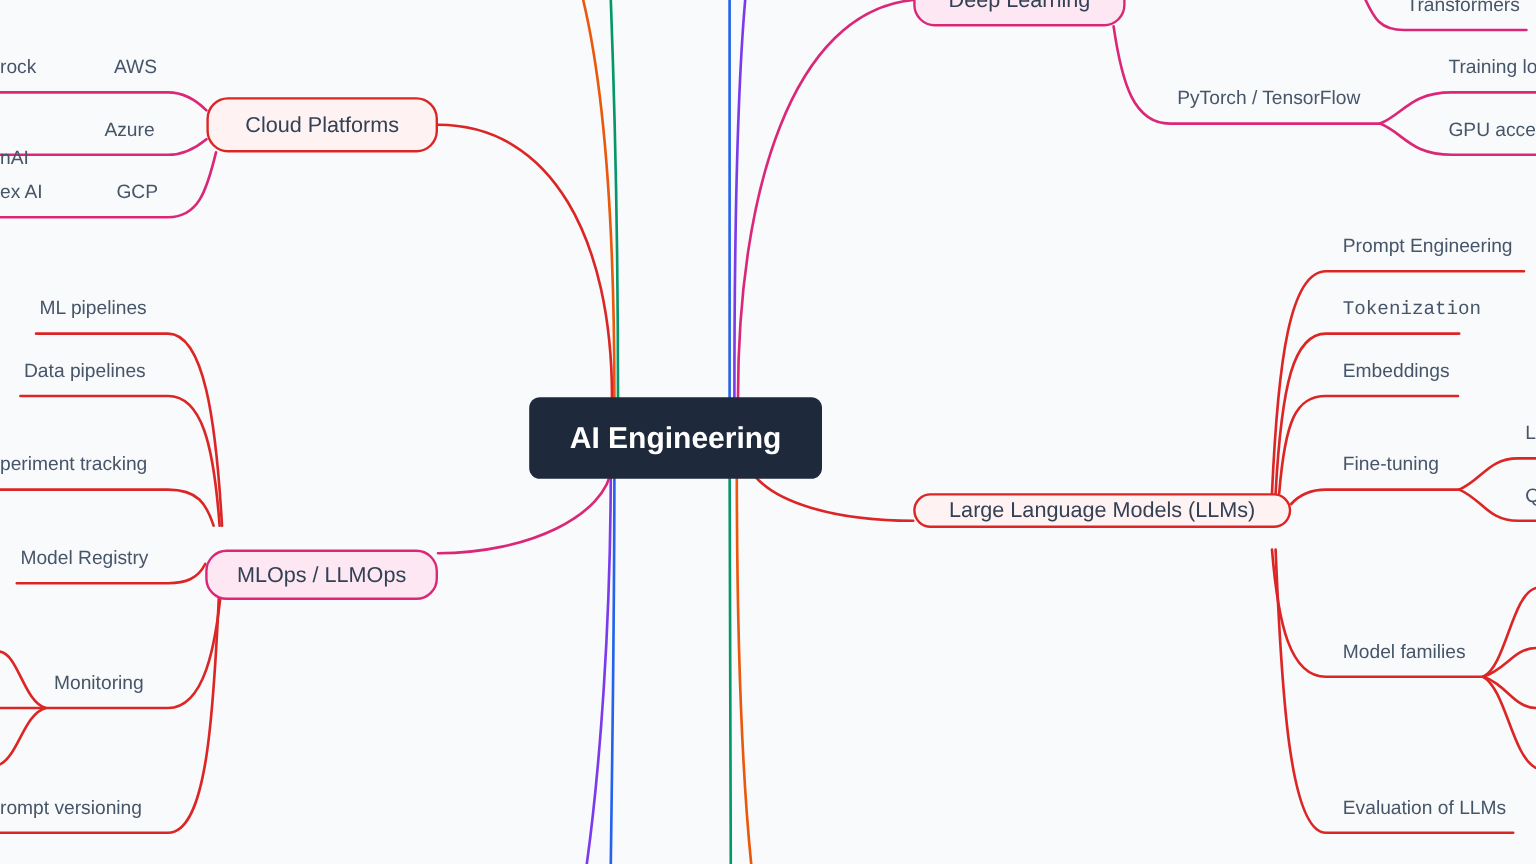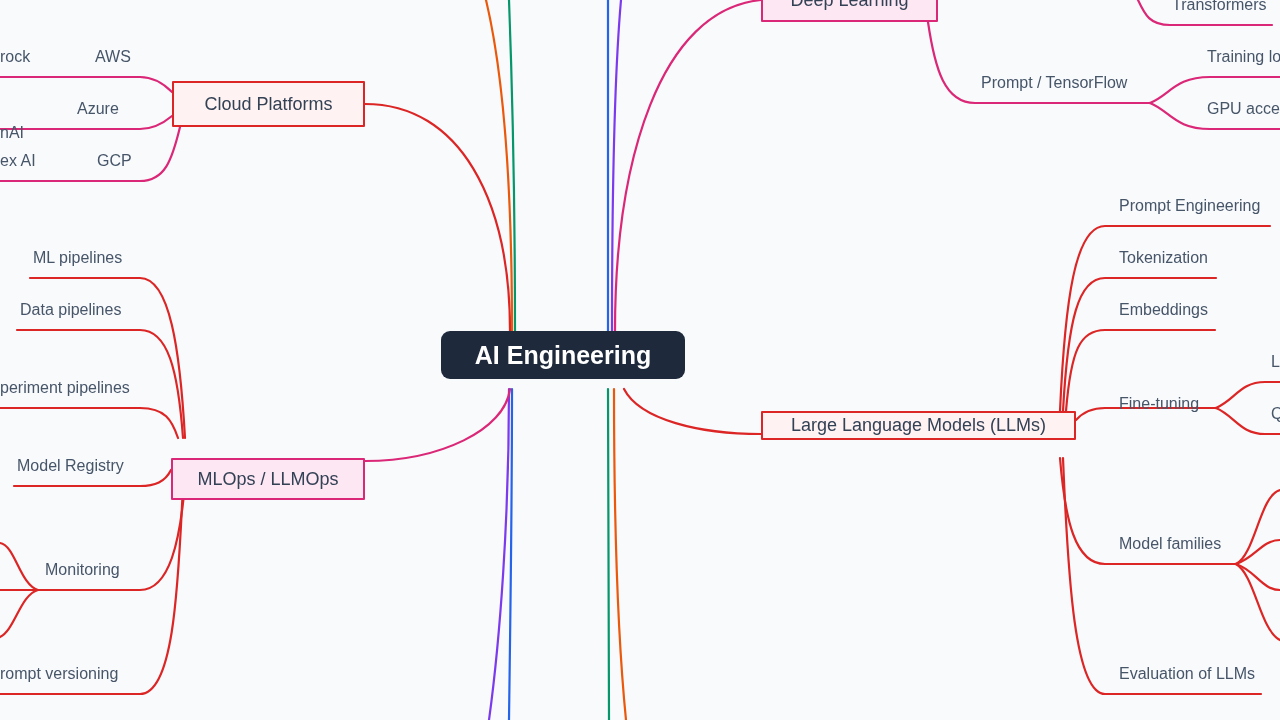--- a/index.html
+++ b/index.html
@@ -6,21 +6,21 @@
   body {
     width:1280px; height:720px; overflow:hidden; position:relative;
     background:#f8fafc;
     font-family:"Liberation Sans", "DejaVu Sans", sans-serif;
   }
   #canvas { position:absolute; left:0; top:0; width:1280px; height:720px; }
   svg.links { position:absolute; left:0; top:0; }
   .node {
     position:absolute; box-sizing:border-box;
     display:flex; align-items:center; justify-content:center;
-    border-radius:1px; font-size:18px; color:#334155;
+    border-radius:18px; font-size:18px; color:#334155;
     white-space:nowrap; cursor:pointer;
   }
   .node.root {
     background:#1e293b; color:#ffffff; font-weight:bold; font-size:25px;
     border-radius:9px;
   }
   .node.red { background:#fef2f2; border:2px solid #dc2626; }
   .node.pink { background:#fce7f3; border:2px solid #db2777; }
   .leaf {
     position:absolute; font-size:16px; color:#475569; white-space:nowrap;
@@ -80,57 +80,57 @@
       <path d="M1216 408 C1235 416 1240 434 1265 434 L1280 434" stroke="#dc2626"></path>
       <path d="M1060 458 C1065 520 1075 564 1105 564 L1236 564" stroke="#dc2626"></path>
       <path d="M1236 564 C1255 555 1260 495 1280 490" stroke="#dc2626"></path>
       <path d="M1236 564 C1255 558 1262 540 1280 540" stroke="#dc2626"></path>
       <path d="M1236 564 C1255 570 1262 590 1280 590" stroke="#dc2626"></path>
       <path d="M1236 564 C1255 575 1260 630 1280 640" stroke="#dc2626"></path>
       <path d="M1063 458 C1068 580 1075 694 1105 694 L1261 694" stroke="#dc2626"></path>
     </g>
   </svg>
 
-  <div class="node root" style="left:441px; top:331px; width:244px; height:48px;">
+  <div class="node root" style="left:441px; top:331px; width:244px; height:68px;">
     <span>AI Engineering</span>
   </div>
 
   <div class="node red" style="left:172px; top:81px; width:193px; height:46px;">
     <span>Cloud Platforms</span>
   </div>
   <div class="leaf" style="left:95px; top:47px;">AWS</div>
-  <div class="leaf" style="left:77px; top:99px;">Azure</div>
+  <div class="leaf" style="left:87px; top:99px;">Azure</div>
   <div class="leaf" style="left:97px; top:151px;">GCP</div>
   <div class="leaf" style="left:0px; top:47px;">rock</div>
   <div class="leaf" style="left:0px; top:99px;margin-top:24px;">nAI</div>
   <div class="leaf" style="left:0px; top:151px;">ex AI</div>
 
   <div class="node pink" style="left:171px; top:458px; width:194px; height:42px;">
     <span>MLOps / LLMOps</span>
   </div>
   <div class="leaf" style="left:33px; top:248px;">ML pipelines</div>
   <div class="leaf" style="left:20px; top:300px;">Data pipelines</div>
-  <div class="leaf" style="left:0px; top:378px;">periment pipelines</div>
+  <div class="leaf" style="left:0px; top:378px;">periment tracking</div>
   <div class="leaf" style="left:17px; top:456px;">Model Registry</div>
   <div class="leaf" style="left:45px; top:560px;">Monitoring</div>
   <div class="leaf" style="left:0px; top:664px;">rompt versioning</div>
 
   <div class="node pink" style="left:761px; top:-22px; width:177px; height:44px;">
     <span>Deep Learning</span>
   </div>
   <div class="leaf" style="left:1172px; top:-5px;">Transformers</div>
-  <div class="leaf" style="left:981px; top:73px;">Prompt / TensorFlow</div>
+  <div class="leaf" style="left:981px; top:73px;">PyTorch / TensorFlow</div>
   <div class="leaf" style="left:1207px; top:47px;">Training lo</div>
   <div class="leaf" style="left:1207px; top:99px;">GPU accel</div>
 
   <div class="node red" style="left:761px; top:411px; width:315px; height:29px;">
     <span>Large Language Models (LLMs)</span>
   </div>
   <div class="leaf" style="left:1119px; top:196px;">Prompt Engineering</div>
-  <div class="leaf" style="left:1119px; top:248px;">Tokenization</div>
+  <div class="leaf" style="left:1119px; top:248px;font-family:Liberation Mono, monospace;">Tokenization</div>
   <div class="leaf" style="left:1119px; top:300px;">Embeddings</div>
-  <div class="leaf" style="left:1119px; top:378px;margin-top:16px;">Fine-tuning</div>
+  <div class="leaf" style="left:1119px; top:378px;">Fine-tuning</div>
   <div class="leaf" style="left:1271px; top:352px;">L</div>
   <div class="leaf" style="left:1271px; top:404px;">Q</div>
   <div class="leaf" style="left:1119px; top:534px;">Model families</div>
   <div class="leaf" style="left:1119px; top:664px;">Evaluation of LLMs</div>
 
 </div>
 
 </body></html>

